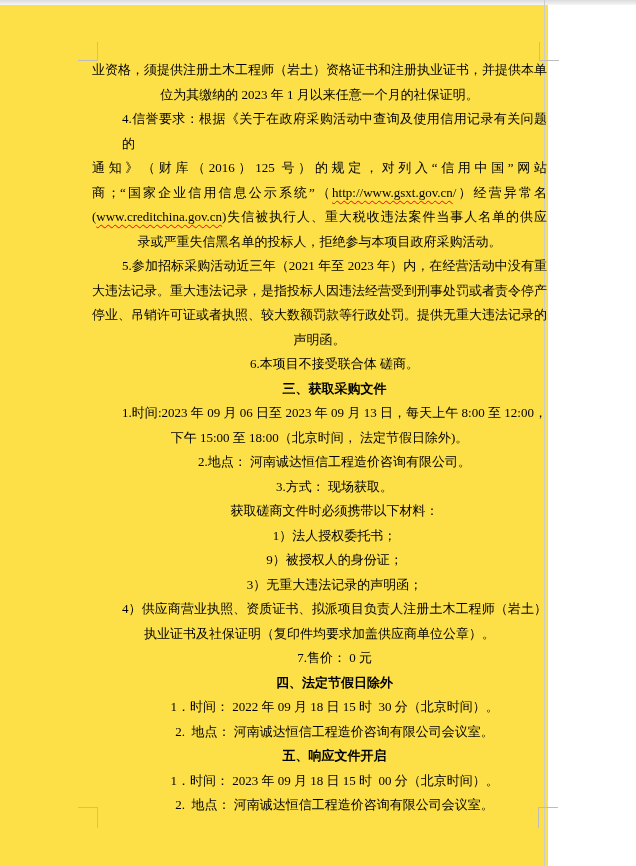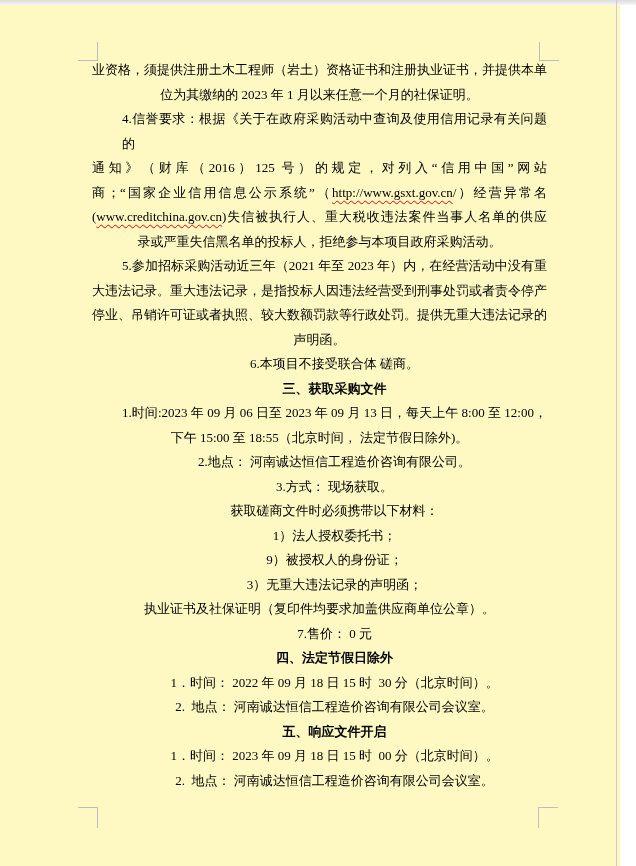--- a/index.html
+++ b/index.html
@@ -4,22 +4,22 @@
 <style>
   html, body { margin: 0; padding: 0; }
   body {
     width: 636px; height: 866px;
     background: #ffffff;
     font-family: "Liberation Serif", "DejaVu Serif", serif;
     overflow: hidden;
   }
   .screen {
     position: relative;
-    width: 620px; height: 866px;
-    background: #fef9c3;
+    width: 548px; height: 866px;
+    background: #fde047;
   }
   .top-edge {
     position: absolute; left: 0; top: 0;
     width: 636px; height: 5px;
     background: linear-gradient(#dcdcdc, #f5f5f5);
   }
   .right-edge {
     position: absolute; top: 0; right: 3px;
     width: 1px; height: 866px;
     background: #cccccc;
@@ -76,27 +76,28 @@
       <div class="line fill"><span>商；“国家企业信用信息公示系统”（</span><span class="misspell">http://www.gsxt.gov.cn</span><span>/）经营异常名</span></div>
       <div class="line fill"><span>(</span><span class="misspell">www.creditchina.gov.cn</span><span>)失信被执行人、重大税收违法案件当事人名单的供应</span></div>
       <div class="line"><span>录或严重失信黑名单的投标人，拒绝参与本项目政府采购活动。</span></div>
       <div class="line fill indent"><span>5.参加招标采购活动近三年（2021 年至 2023 年）内，在经营活动中没有重</span></div>
       <div class="line fill"><span>大违法记录。重大违法记录，是指投标人因违法经营受到刑事处罚或者责令停产</span></div>
       <div class="line fill"><span>停业、吊销许可证或者执照、较大数额罚款等行政处罚。提供无重大违法记录的</span></div>
       <div class="line"><span>声明函。</span></div>
       <div class="line indent"><span>6.本项目不接受联合体 磋商。</span></div>
       <div class="line indent bold"><span>三、获取采购文件</span></div>
       <div class="line fill indent"><span>1.时间:2023 年 09 月 06 日至 2023 年 09 月 13 日，每天上午 8:00 至 12:00，</span></div>
-      <div class="line"><span>下午 15:00 至 18:55（北京时间， 法定节假日除外)。</span></div>
+      <div class="line"><span>下午 15:00 至 18:00（北京时间， 法定节假日除外)。</span></div>
       <div class="line indent"><span>2.地点： 河南诚达恒信工程造价咨询有限公司。</span></div>
       <div class="line indent"><span>3.方式： 现场获取。</span></div>
       <div class="line indent"><span>获取磋商文件时必须携带以下材料：</span></div>
       <div class="line indent"><span>1）法人授权委托书；</span></div>
       <div class="line indent"><span>9）被授权人的身份证；</span></div>
       <div class="line indent"><span>3）无重大违法记录的声明函；</span></div>
+      <div class="line fill indent"><span>4）供应商营业执照、资质证书、拟派项目负责人注册土木工程师（岩土）</span></div>
       <div class="line"><span>执业证书及社保证明（复印件均要求加盖供应商单位公章）。</span></div>
       <div class="line indent"><span>7.售价： 0 元</span></div>
       <div class="line indent bold"><span>四、法定节假日除外</span></div>
       <div class="line indent"><span>1．时间： 2022 年 09 月 18 日 15 时  30 分（北京时间）。</span></div>
       <div class="line indent"><span>2.  地点： 河南诚达恒信工程造价咨询有限公司会议室。</span></div>
       <div class="line indent bold"><span>五、响应文件开启</span></div>
       <div class="line indent"><span>1．时间： 2023 年 09 月 18 日 15 时  00 分（北京时间）。</span></div>
       <div class="line indent"><span>2.  地点： 河南诚达恒信工程造价咨询有限公司会议室。</span></div>
     </div>
 </div>

